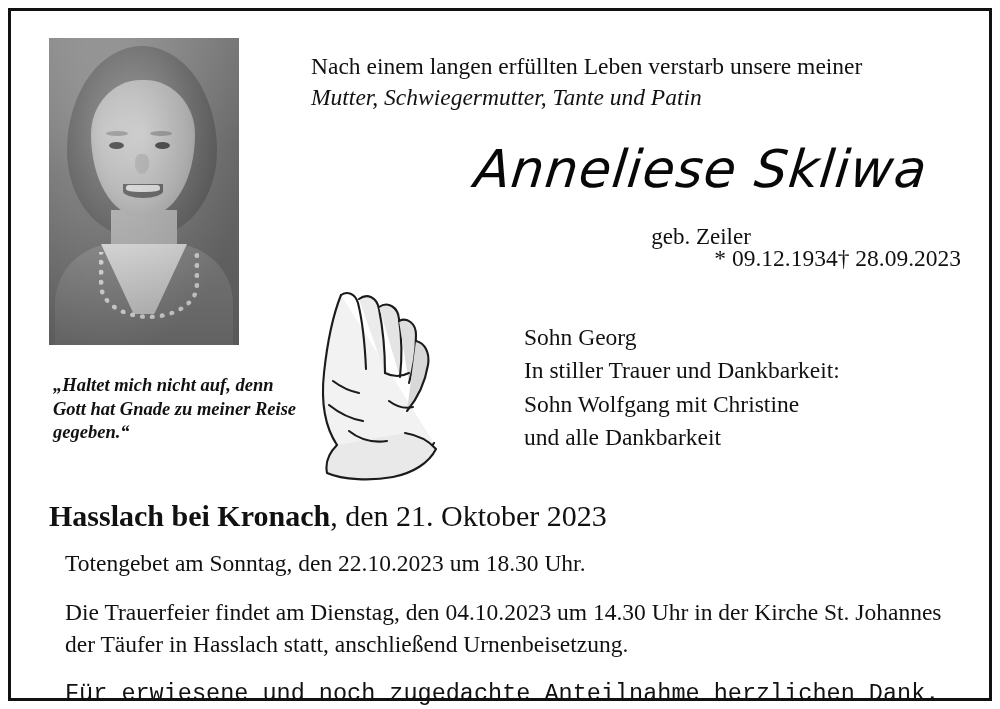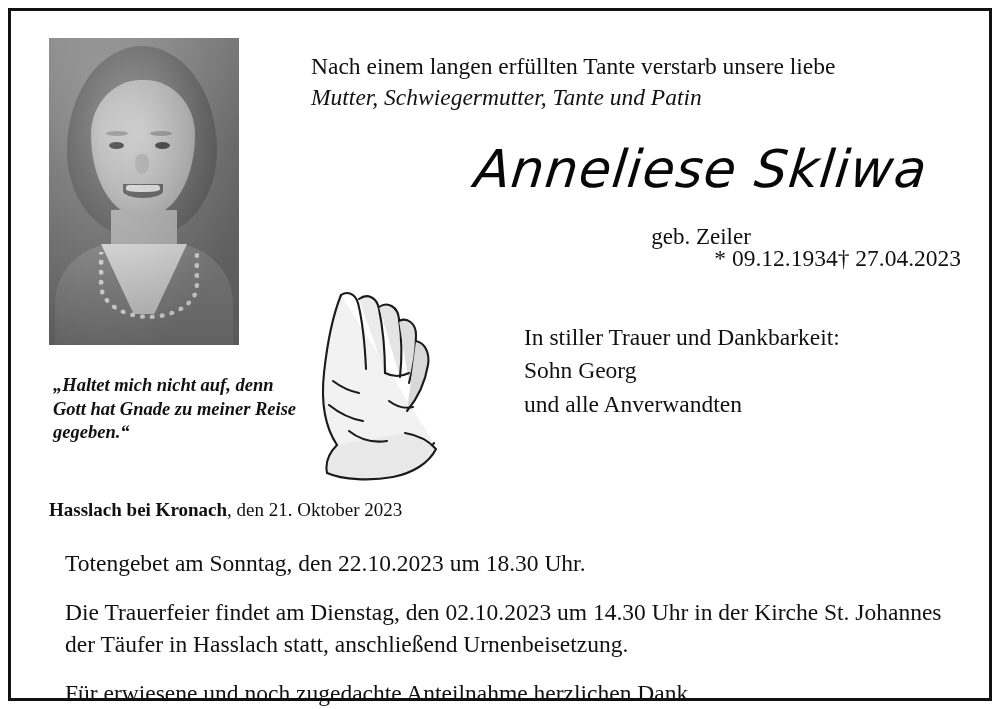--- a/index.html
+++ b/index.html
@@ -243,35 +243,35 @@
     font-size: 23.5px;
     line-height: 1.42;
     color: #111;
   }
 
   
   .place-line {
     position: absolute;
     left: 38px;
     top: 488px;
-    font-size: 19px;
+    font-size: 30px;
     color: #111;
   }
   .place-line b { font-weight: bold; }
   .body-lines {
     position: absolute;
     left: 54px;
     top: 537px;
     width: 910px;
     font-size: 23.5px;
     line-height: 1.33;
     color: #111;
   }
   .body-lines p { margin: 0 0 18px 0; }
-  .body-lines p:last-child { margin-bottom: 16px; }
+  .body-lines p:last-child { margin-bottom: 16px; font-family: Liberation Mono, monospace; }
 </style>
 </head>
 <body>
 
 <div class="page">
   <div class="border-frame"></div>
   <div class="inner">
 
     <div class="portrait-wrap">
       <div class="portrait">
@@ -288,29 +288,29 @@
         <div class="p-mouth"></div>
         <div class="p-teeth"></div>
         <div class="p-necklace"></div>
         <div class="p-shadow"></div>
       </div>
     </div>
 
     <div class="quote">„Haltet mich nicht auf, denn Gott hat Gnade zu meiner Reise gegeben.“</div>
 
     <div class="head-text">
-      <div class="l1">Nach einem langen erfüllten Tante verstarb unsere liebe</div>
+      <div class="l1">Nach einem langen erfüllten Leben verstarb unsere meiner</div>
       <div class="l2">Mutter, Schwiegermutter, Tante und Patin</div>
     </div>
 
     <div class="name">Anneliese Skliwa</div>
     <div class="maiden">geb. Zeiler</div>
     <div class="dates">
       <span>* 09.12.1934</span>
-      <span>† 27.04.2023</span>
+      <span>† 28.09.2023</span>
     </div>
 
     <div class="hands">
       <svg viewBox="0 0 165 200" width="165" height="200" aria-hidden="true">
         <g fill="none" stroke="#1b1b1b" stroke-width="2.1" stroke-linecap="round" stroke-linejoin="round">
 
           <path d="M52 14 C44 34 38 64 35 92 C32 120 36 146 48 164 C58 179 76 188 96 188 C118 188 136 178 145 162" fill="#f2f2f2"></path>
 
           <path d="M52 14 C58 10 66 12 69 22 C74 42 76 66 77 88" fill="none"></path>
           <path d="M70 18 C78 12 88 16 90 28 C94 48 96 70 96 92" fill="#ebebeb"></path>
@@ -323,29 +323,30 @@
           <path d="M60 150 C70 158 84 162 98 160"></path>
           <path d="M44 100 C52 106 60 110 70 112"></path>
           <path d="M40 124 C50 132 62 138 74 140"></path>
           <path d="M100 120 C108 126 116 128 124 126"></path>
           <path d="M96 92 C104 96 112 96 120 92"></path>
         </g>
       </svg>
     </div>
 
     <div class="mourners">
+      <div>Sohn Georg</div>
       <div>In stiller Trauer und Dankbarkeit:</div>
-      <div>Sohn Georg</div>
-      <div>und alle Anverwandten</div>
+      <div>Sohn Wolfgang mit Christine</div>
+      <div>und alle Dankbarkeit</div>
     </div>
 
     <div class="place-line">
       <b>Hasslach bei Kronach</b><span>, den 21. Oktober 2023</span>
     </div>
 
     <div class="body-lines">
       <p>Totengebet am Sonntag, den 22.10.2023 um 18.30 Uhr.</p>
-      <p>Die Trauerfeier findet am Dienstag, den 02.10.2023 um 14.30 Uhr in der Kirche St. Johannes der Täufer in Hasslach statt, anschließend Urnenbeisetzung.</p>
+      <p>Die Trauerfeier findet am Dienstag, den 04.10.2023 um 14.30 Uhr in der Kirche St. Johannes der Täufer in Hasslach statt, anschließend Urnenbeisetzung.</p>
       <p>Für erwiesene und noch zugedachte Anteilnahme herzlichen Dank.</p>
     </div>
 
   </div>
 </div>
 
 </body></html>

